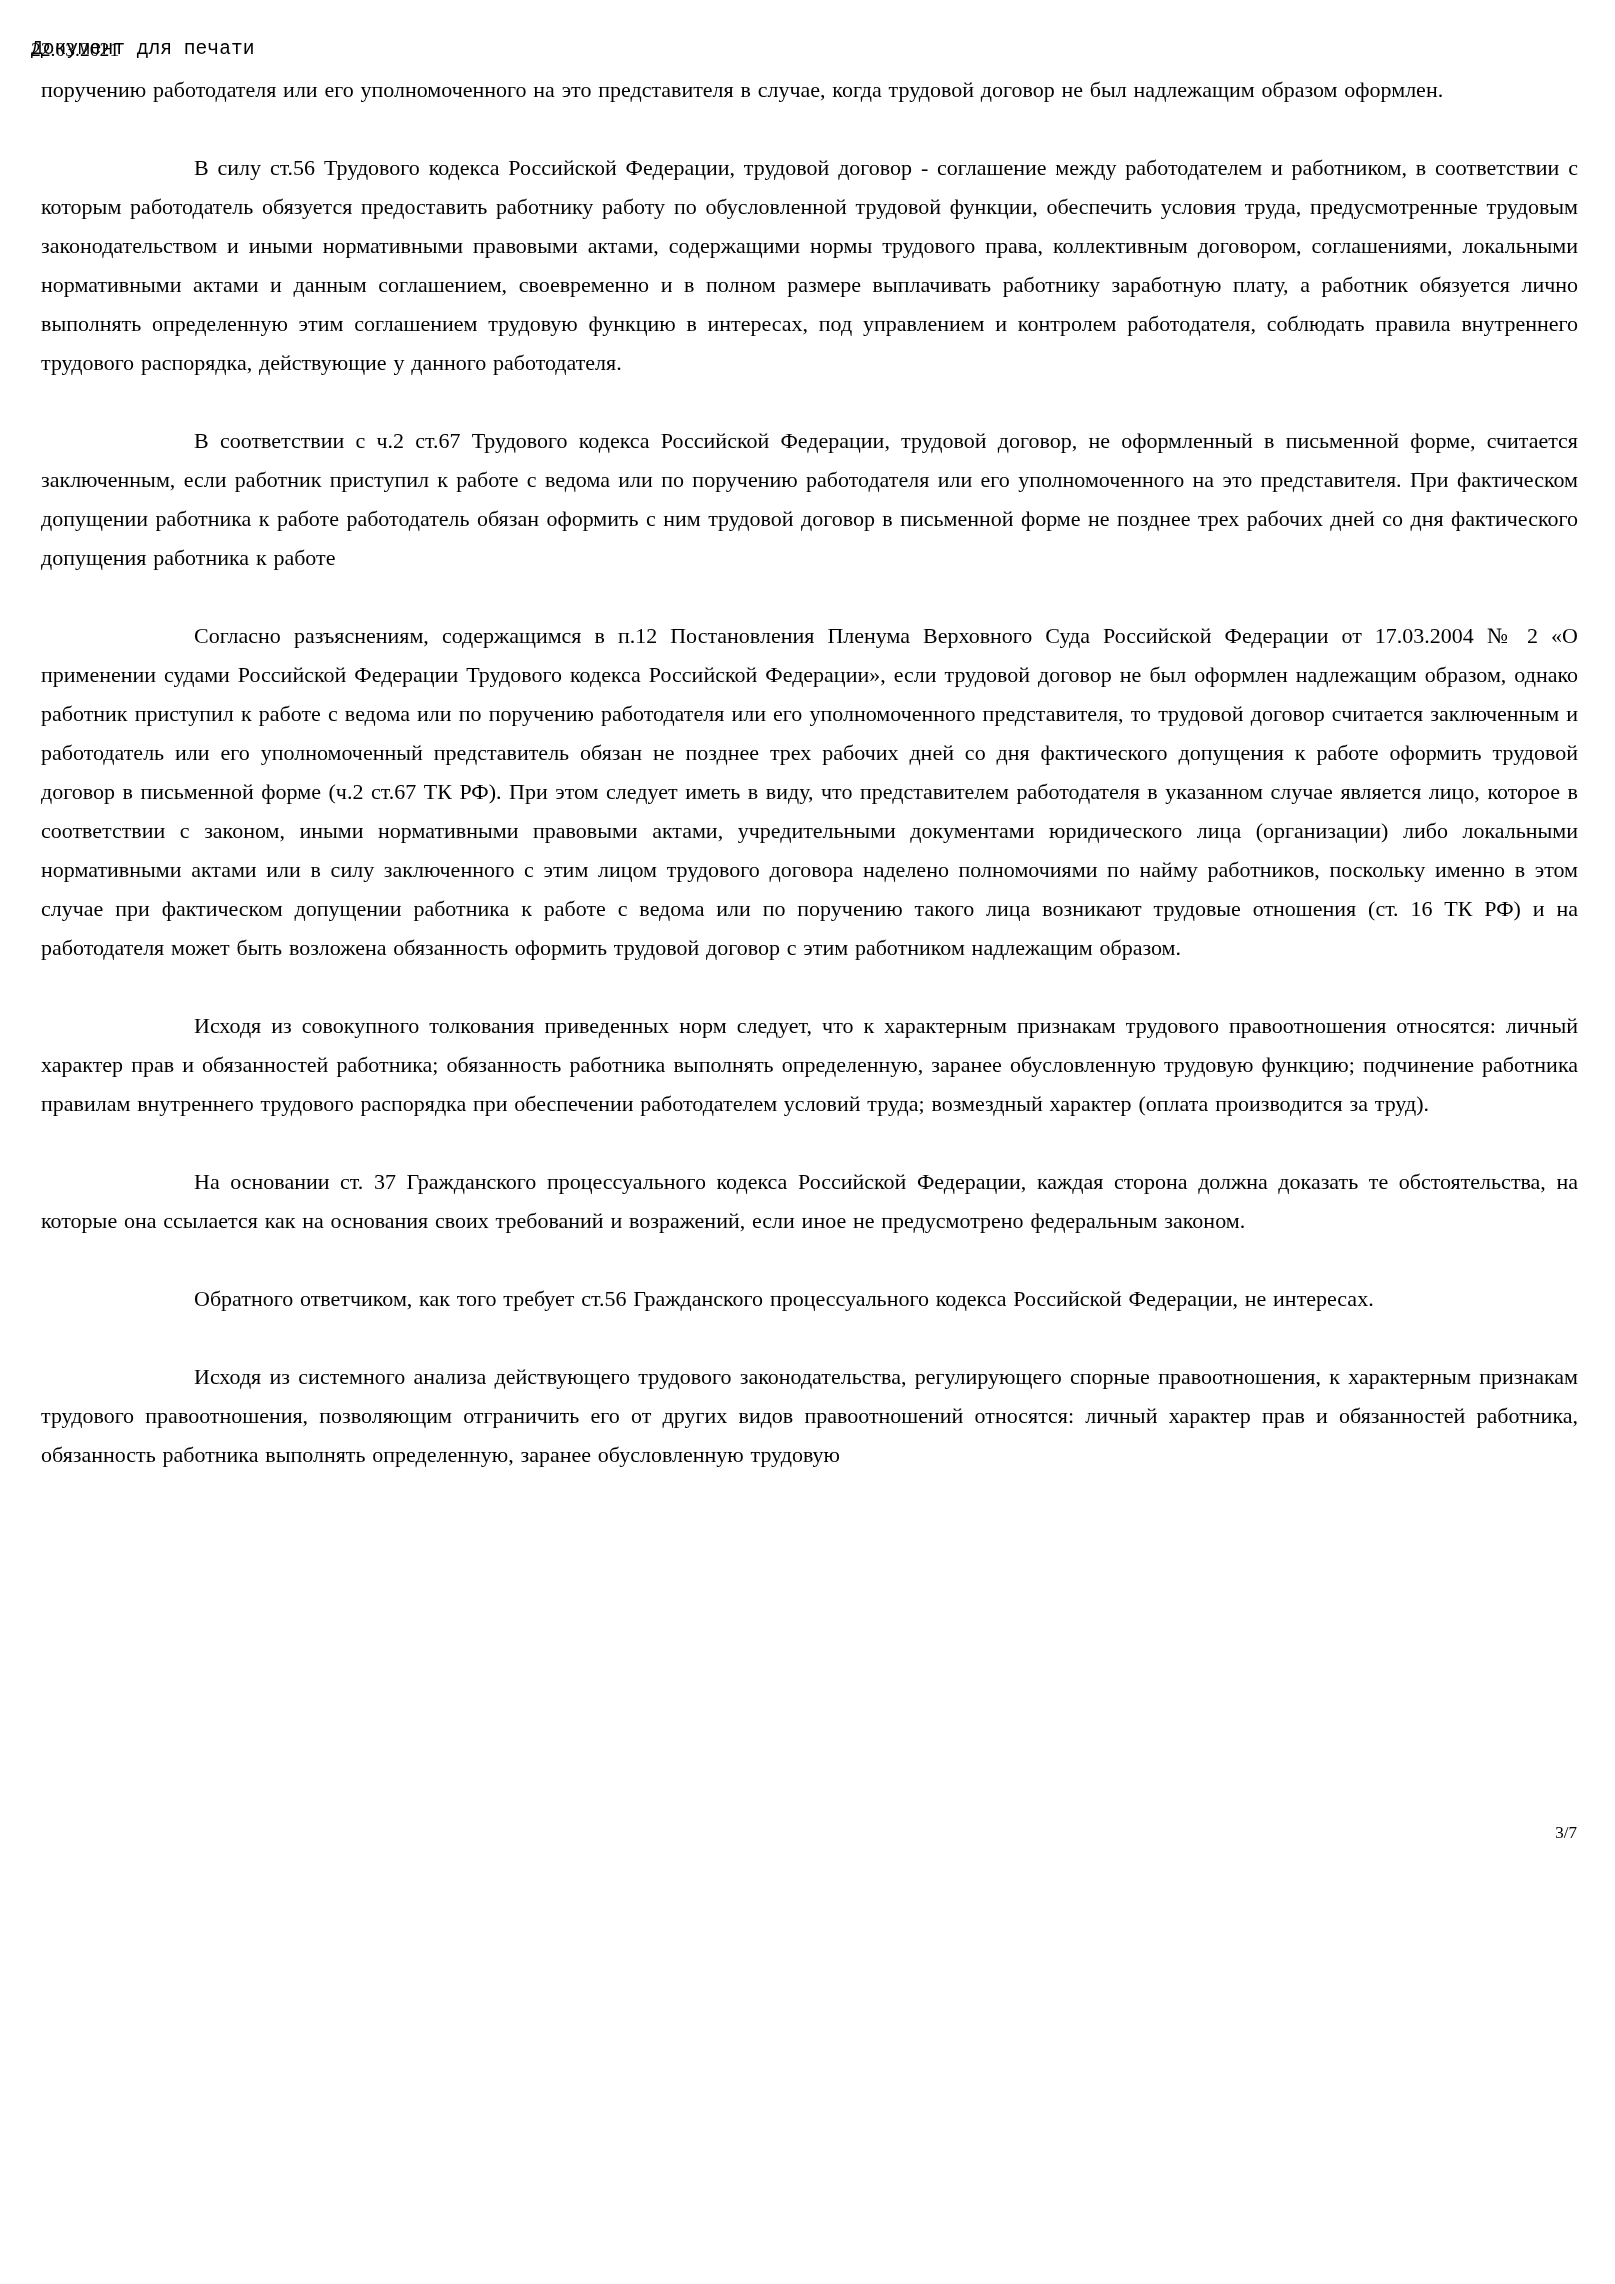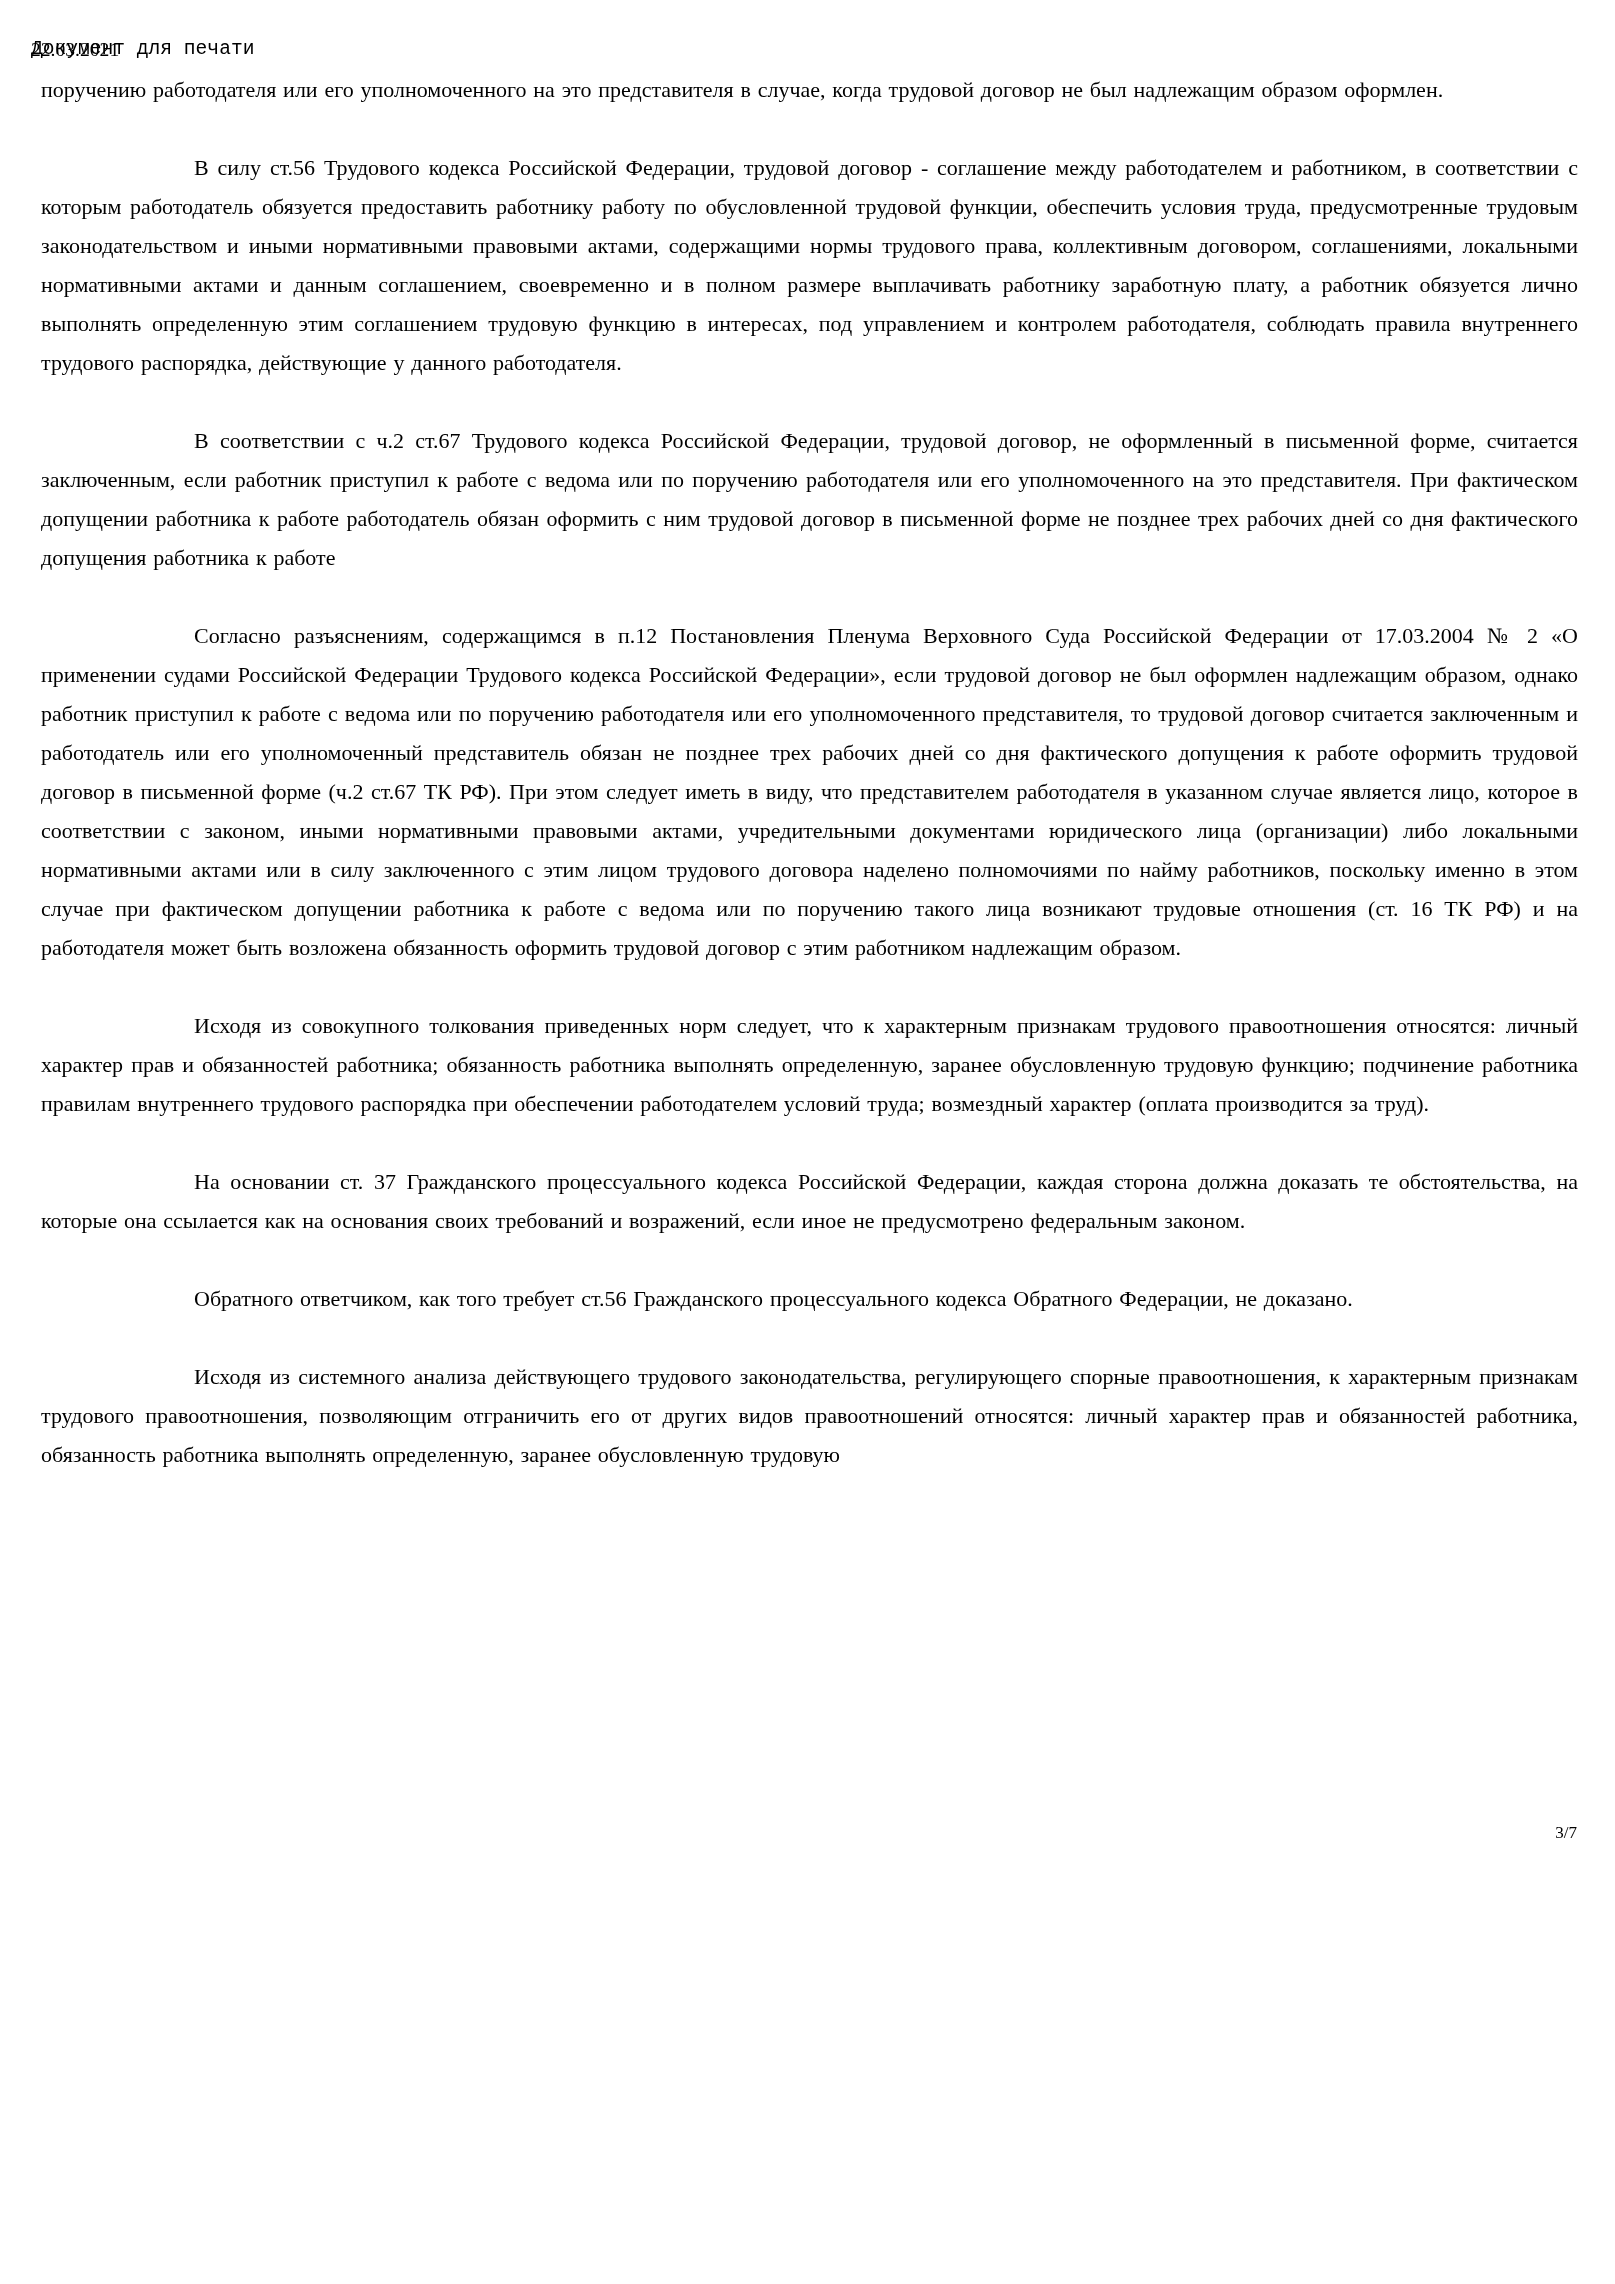--- a/index.html
+++ b/index.html
@@ -71,21 +71,21 @@
     <span class="title">Документ для печати</span>
   </div>
 
   <div class="content">
       <p>поручению работодателя или его уполномоченного на это представителя в случае, когда трудовой договор не был надлежащим образом оформлен.</p>
       <p>В силу ст.56 Трудового кодекса Российской Федерации, трудовой договор - соглашение между работодателем и работником, в соответствии с которым работодатель обязуется предоставить работнику работу по обусловленной трудовой функции, обеспечить условия труда, предусмотренные трудовым законодательством и иными нормативными правовыми актами, содержащими нормы трудового права, коллективным договором, соглашениями, локальными нормативными актами и данным соглашением, своевременно и в полном размере выплачивать работнику заработную плату, а работник обязуется лично выполнять определенную этим соглашением трудовую функцию в интересах, под управлением и контролем работодателя, соблюдать правила внутреннего трудового распорядка, действующие у данного работодателя.</p>
       <p>В соответствии с ч.2 ст.67 Трудового кодекса Российской Федерации, трудовой договор, не оформленный в письменной форме, считается заключенным, если работник приступил к работе с ведома или по поручению работодателя или его уполномоченного на это представителя. При фактическом допущении работника к работе работодатель обязан оформить с ним трудовой договор в письменной форме не позднее трех рабочих дней со дня фактического допущения работника к работе</p>
       <p>Согласно разъяснениям, содержащимся в п.12 Постановления Пленума Верховного Суда Российской Федерации от 17.03.2004 № 2 «О применении судами Российской Федерации Трудового кодекса Российской Федерации», если трудовой договор не был оформлен надлежащим образом, однако работник приступил к работе с ведома или по поручению работодателя или его уполномоченного представителя, то трудовой договор считается заключенным и работодатель или его уполномоченный представитель обязан не позднее трех рабочих дней со дня фактического допущения к работе оформить трудовой договор в письменной форме (ч.2 ст.67 ТК РФ). При этом следует иметь в виду, что представителем работодателя в указанном случае является лицо, которое в соответствии с законом, иными нормативными правовыми актами, учредительными документами юридического лица (организации) либо локальными нормативными актами или в силу заключенного с этим лицом трудового договора наделено полномочиями по найму работников, поскольку именно в этом случае при фактическом допущении работника к работе с ведома или по поручению такого лица возникают трудовые отношения (ст. 16 ТК РФ) и на работодателя может быть возложена обязанность оформить трудовой договор с этим работником надлежащим образом.</p>
       <p>Исходя из совокупного толкования приведенных норм следует, что к характерным признакам трудового правоотношения относятся: личный характер прав и обязанностей работника; обязанность работника выполнять определенную, заранее обусловленную трудовую функцию; подчинение работника правилам внутреннего трудового распорядка при обеспечении работодателем условий труда; возмездный характер (оплата производится за труд).</p>
       <p>На основании ст. 37 Гражданского процессуального кодекса Российской Федерации, каждая сторона должна доказать те обстоятельства, на которые она ссылается как на основания своих требований и возражений, если иное не предусмотрено федеральным законом.</p>
-      <p>Обратного ответчиком, как того требует ст.56 Гражданского процессуального кодекса Обратного Федерации, не доказано.</p>
+      <p>Обратного ответчиком, как того требует ст.56 Гражданского процессуального кодекса Российской Федерации, не интересах.</p>
       <p>Исходя из системного анализа действующего трудового законодательства, регулирующего спорные правоотношения, к характерным признакам трудового правоотношения, позволяющим отграничить его от других видов правоотношений относятся: личный характер прав и обязанностей работника, обязанность работника выполнять определенную, заранее обусловленную трудовую</p>
     </div>
 
   <div class="footer">
     <span>3/7</span>
   </div>
 </div>
 
 
 </body></html>

